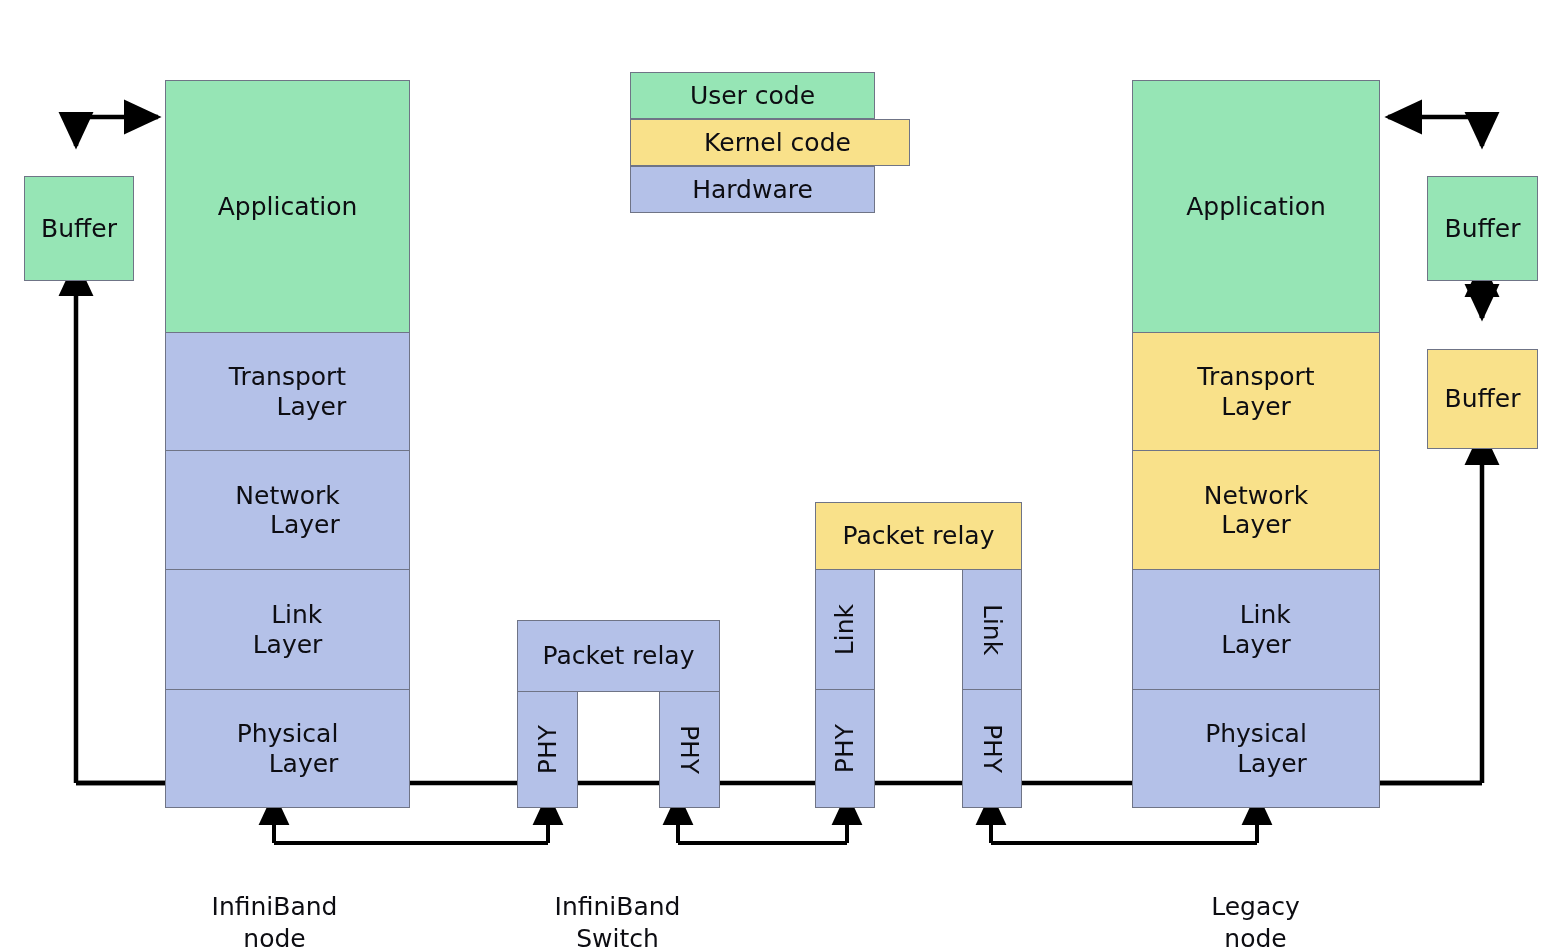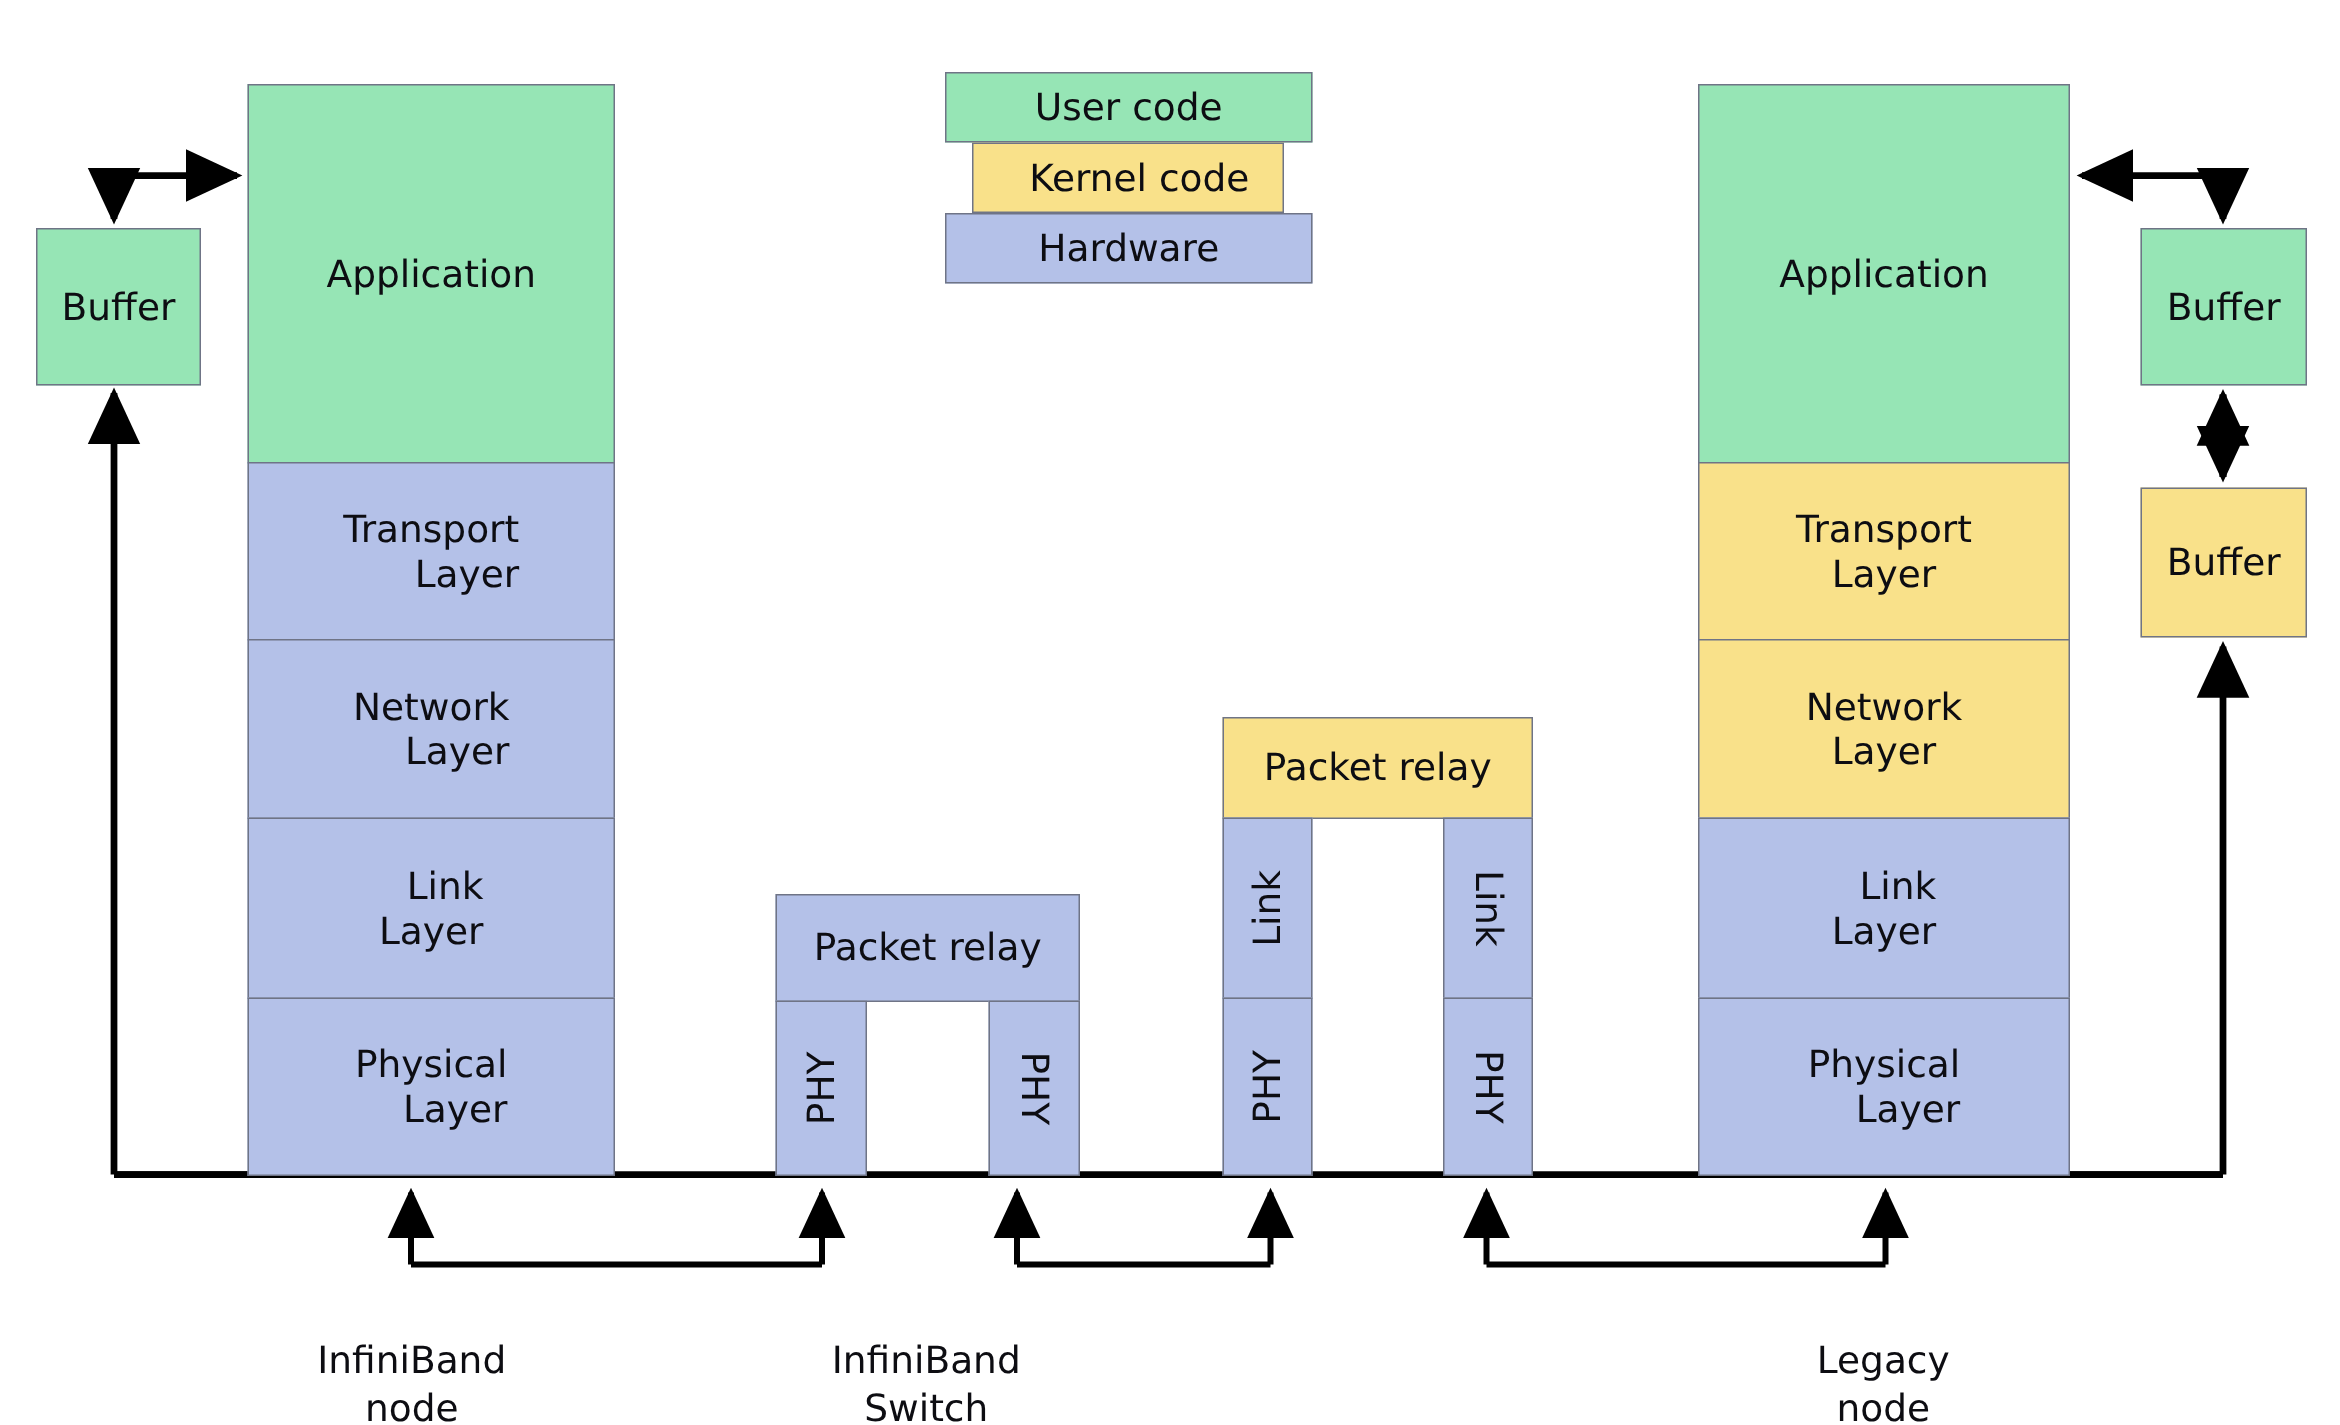--- a/index.html
+++ b/index.html
@@ -9,20 +9,21 @@
     color:#0d0d12;overflow:hidden;
   }
   #stage{position:relative;width:1560px;height:950px;}
 
   .box{
     position:absolute;box-sizing:border-box;
     border:1px solid #6f7486;
     display:flex;align-items:center;justify-content:center;
     text-align:center;line-height:1.18;
     font-size:25px;
+    margin-top:24px;
   }
   .green{background:#96e5b5;}
   .yellow{background:#f9e18a;}
   .blue{background:#b4c1e8;text-align:right;}
 
   .txt2{white-space:pre-line;}
 
   
   .vbox{font-size:25px;}
   .vlabel-up{writing-mode:vertical-rl;transform:rotate(180deg);}
@@ -91,21 +92,21 @@
       <path d="M991,843 L1257,843" stroke="#000" stroke-width="4" fill="none"></path>
       <path d="M991,843 L991,795" stroke="#000" stroke-width="4" fill="none" marker-end="url(#ah)"></path>
       <path d="M1257,843 L1257,795" stroke="#000" stroke-width="4" fill="none" marker-end="url(#ah)"></path>
     </g>
   </svg>
 
   <div>
     <div class="box green legend-cell" style="left:630px;top:48px;width:245px;height:47px;">
       <span>User code</span>
     </div>
-    <div class="box yellow legend-cell" style="left:648px;top:95px;width:208px;height:47px;padding-left:15px;">
+    <div class="box yellow legend-cell" style="left:630px;top:95px;width:280px;height:47px;padding-left:15px;">
       <span>Kernel code</span>
     </div>
     <div class="box blue legend-cell" style="left:630px;top:142px;width:245px;height:47px;">
       <span>Hardware</span>
     </div>
   </div>
 
   <div class="box green" style="left:24px;top:152px;width:110px;height:105px;">
     <span class="txt2">Buffer</span>
   </div>

